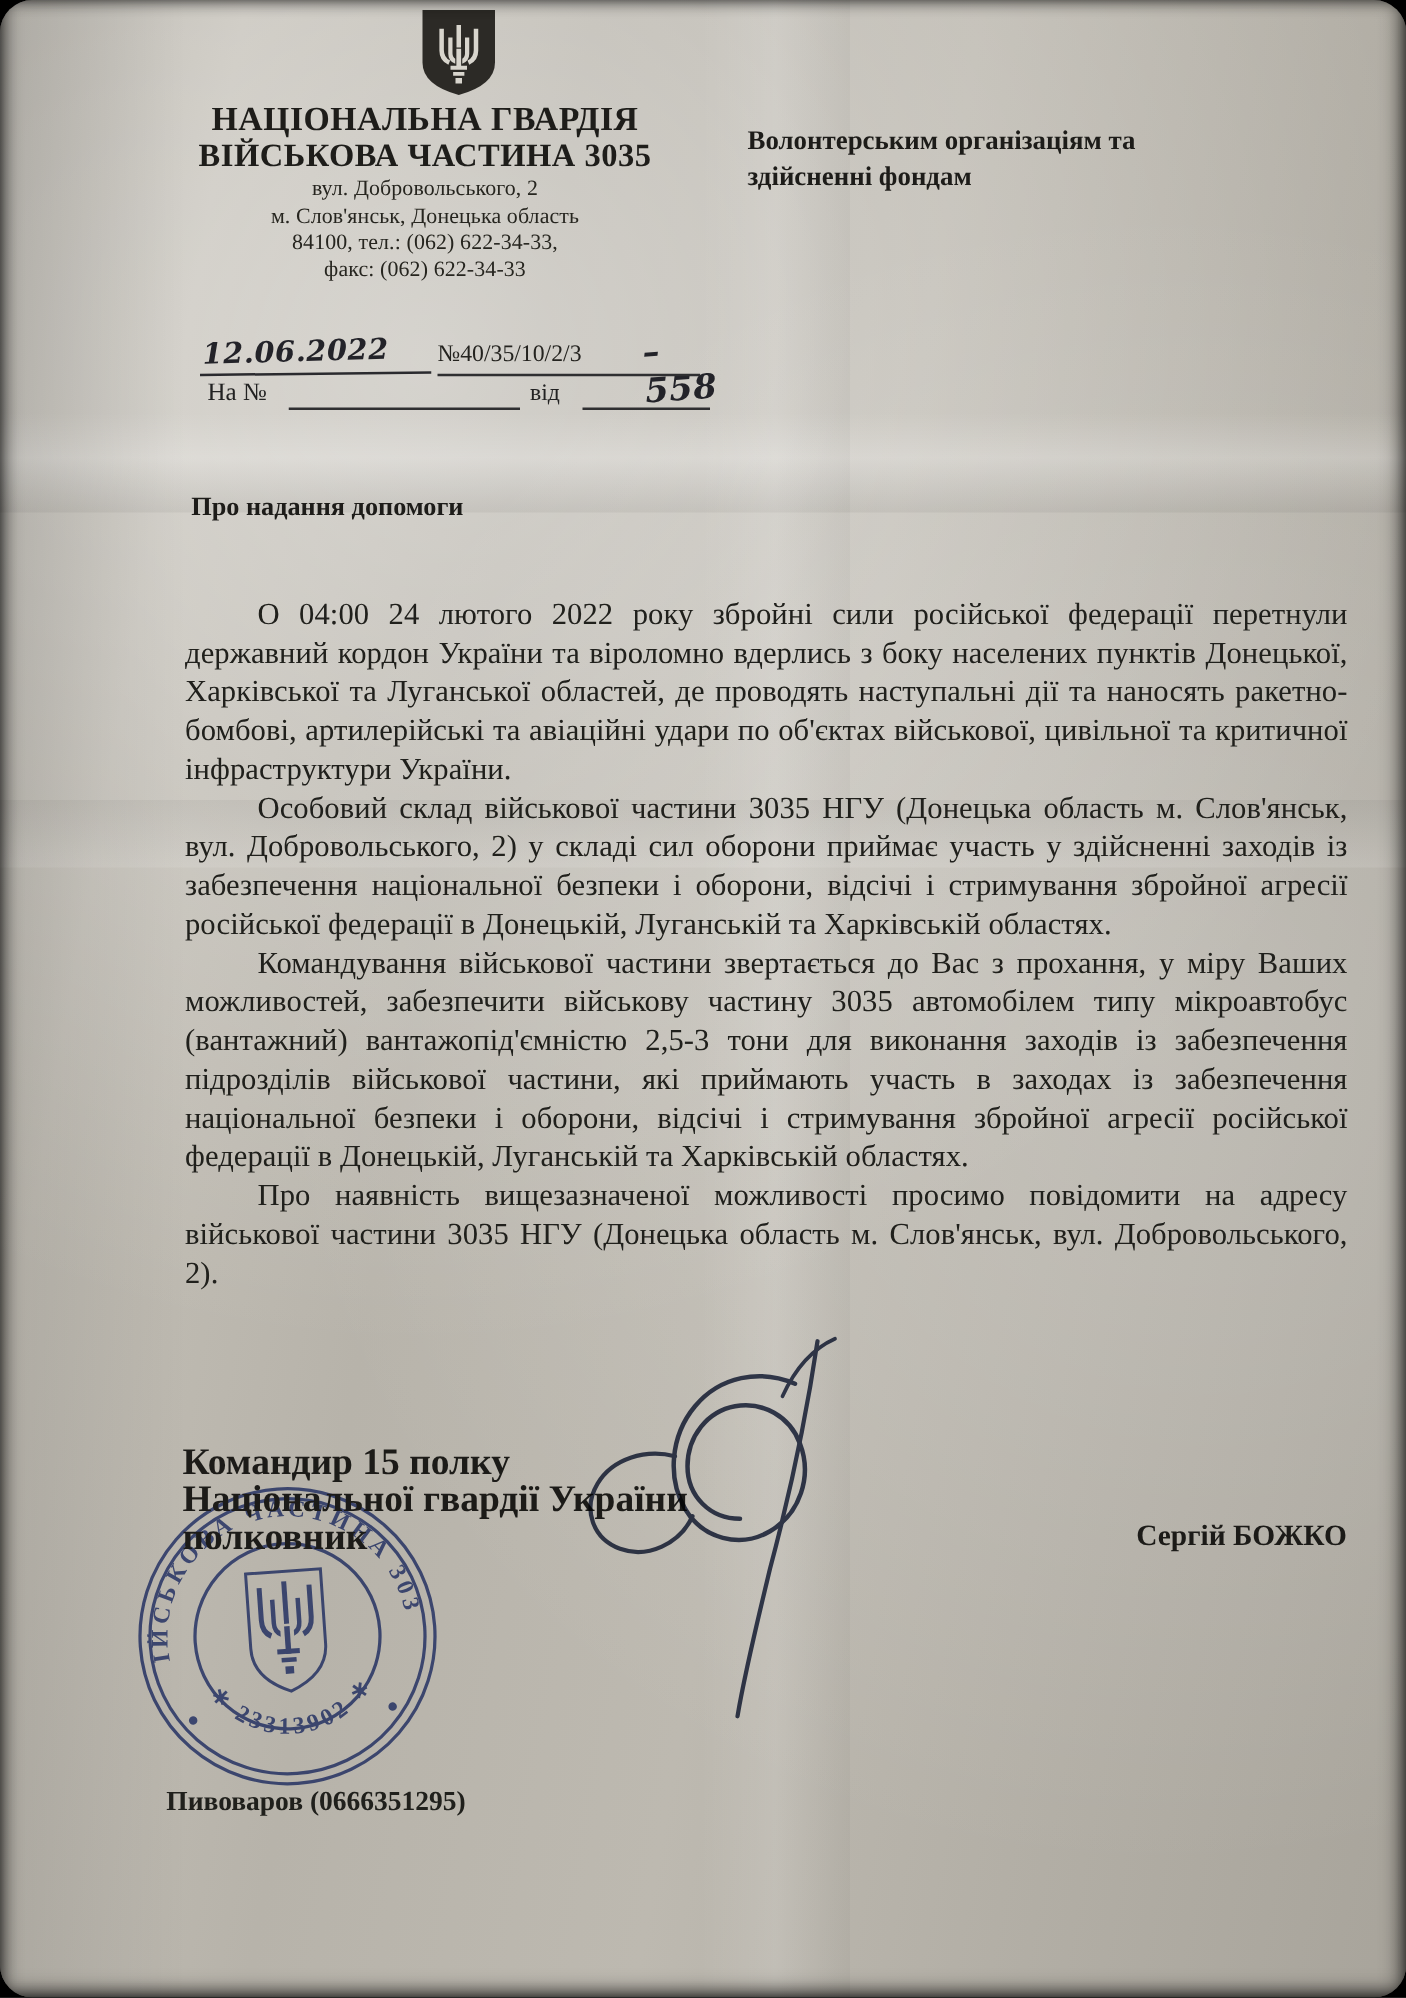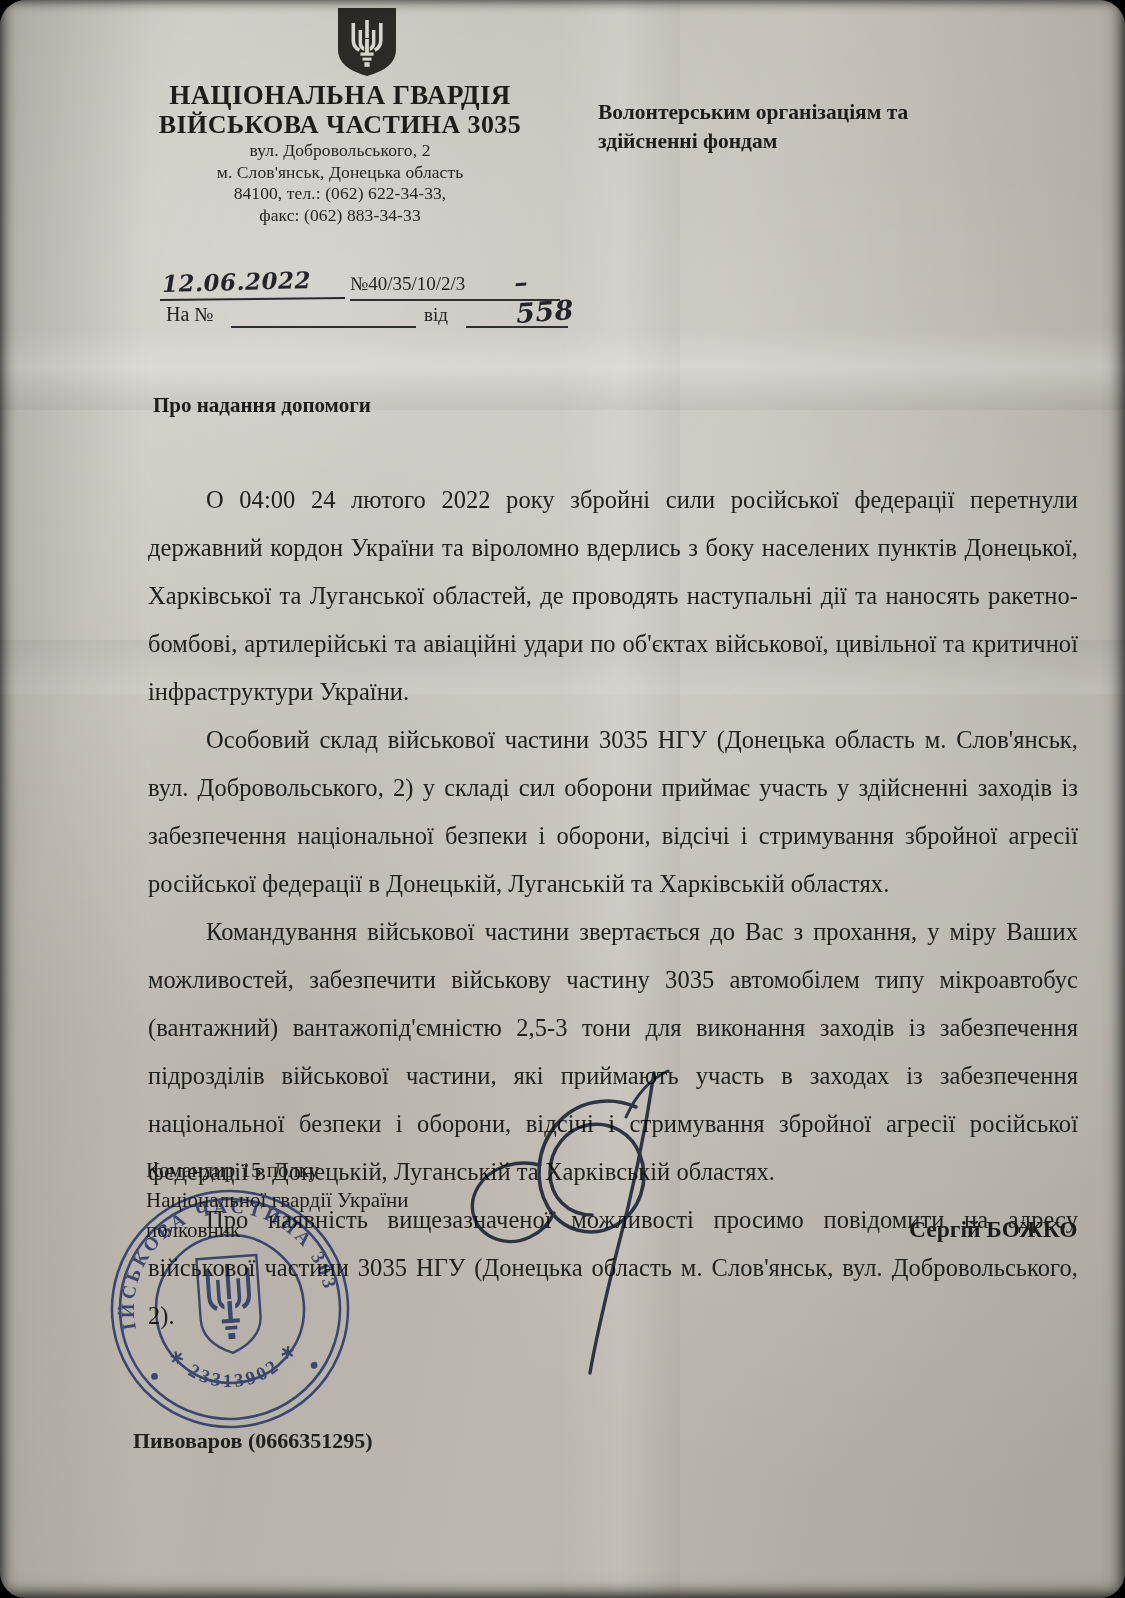--- a/index.html
+++ b/index.html
@@ -211,33 +211,33 @@
     left: 148px;
     top: 476px;
     width: 930px;
     z-index: 5;
   }
   #body p {
     margin: 0;
     text-indent: 58px;
     text-align: justify;
     font-size: 24.5px;
-    line-height: 48px;
+    line-height: 31px;
     color: #20201c;
     letter-spacing: 0.05px;
   }
   #body p + p { margin-top: 0; }
 
   
   #sign-title {
     position: absolute;
     left: 146px;
     top: 1155px;
-    font-weight: normal;
-    font-size: 21px;
+    font-weight: bold;
+    font-size: 30px;
     line-height: 30px;
     color: #1c1b18;
     z-index: 8;
   }
   #sign-name {
     position: absolute;
     left: 909px;
     top: 1216px;
     font-weight: bold;
     font-size: 23.5px;
@@ -302,21 +302,21 @@
       <path d="M28.4 56.3 h5.2 v4.4 h-5.2 z"></path>
     </g>
   </svg>
 
   <div id="header-block">
     <div class="org-line">НАЦІОНАЛЬНА ГВАРДІЯ</div>
     <div class="org-line l3">ВІЙСЬКОВА ЧАСТИНА 3035</div>
     <div class="addr-line">вул. Добровольського, 2</div>
     <div class="addr-line">м. Слов'янськ, Донецька область</div>
     <div class="addr-line">84100, тел.: (062) 622-34-33,</div>
-    <div class="addr-line">факс: (062) 883-34-33</div>
+    <div class="addr-line">факс: (062) 622-34-33</div>
   </div>
 
   <div id="ref-row">
     <span id="ref-date" class="hand">12.06.2022</span>
     <span id="ref-number">№40/35/10/2/3</span>
     <span id="ref-suffix" class="hand">– 558</span>
     <div id="ref-rule-1"></div>
     <div id="ref-rule-2"></div>
   </div>
 

